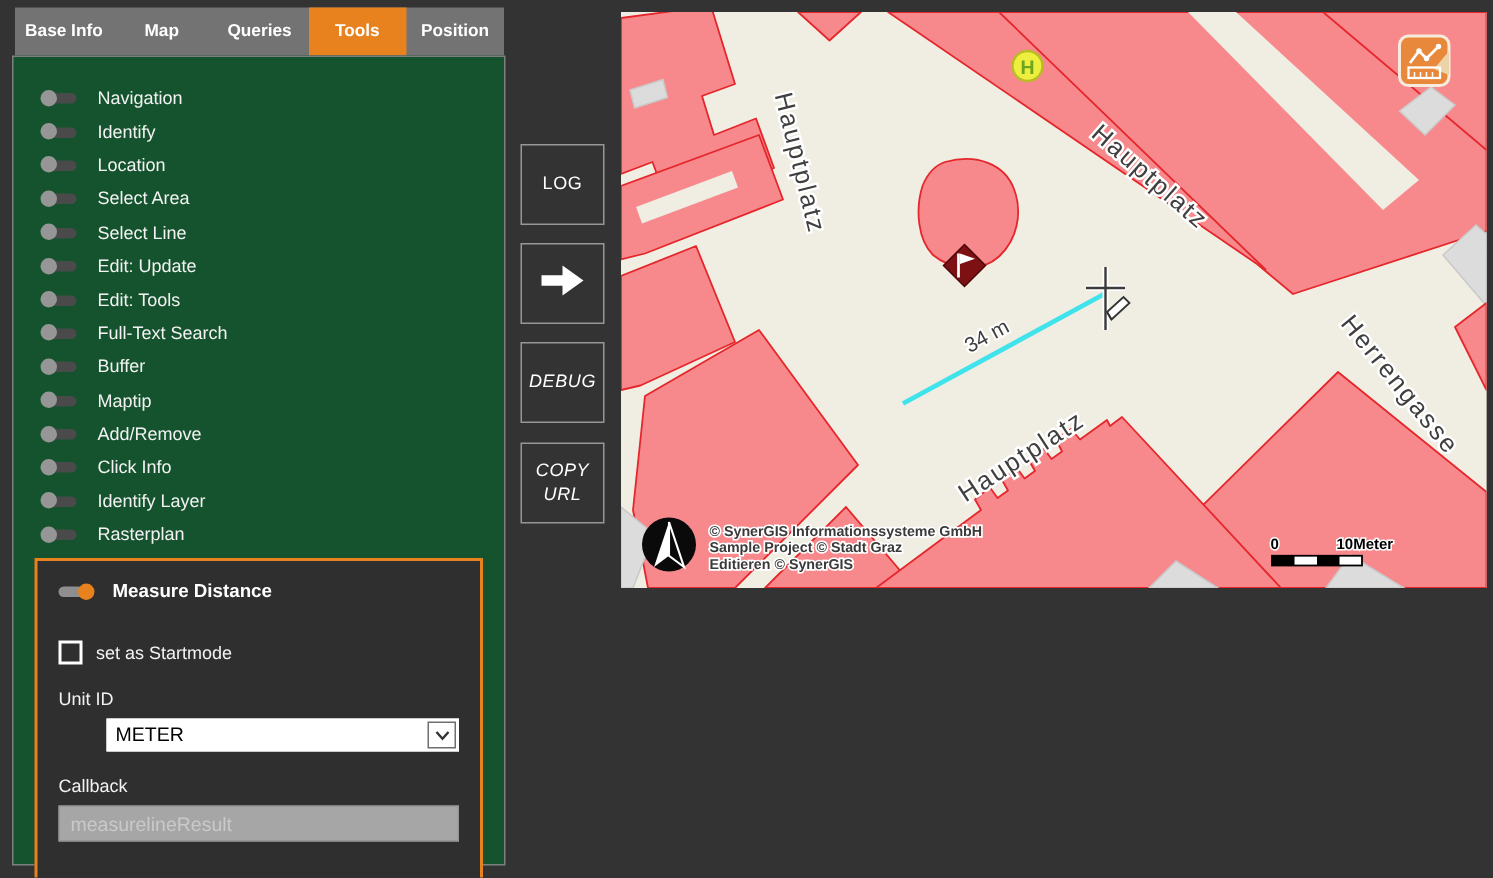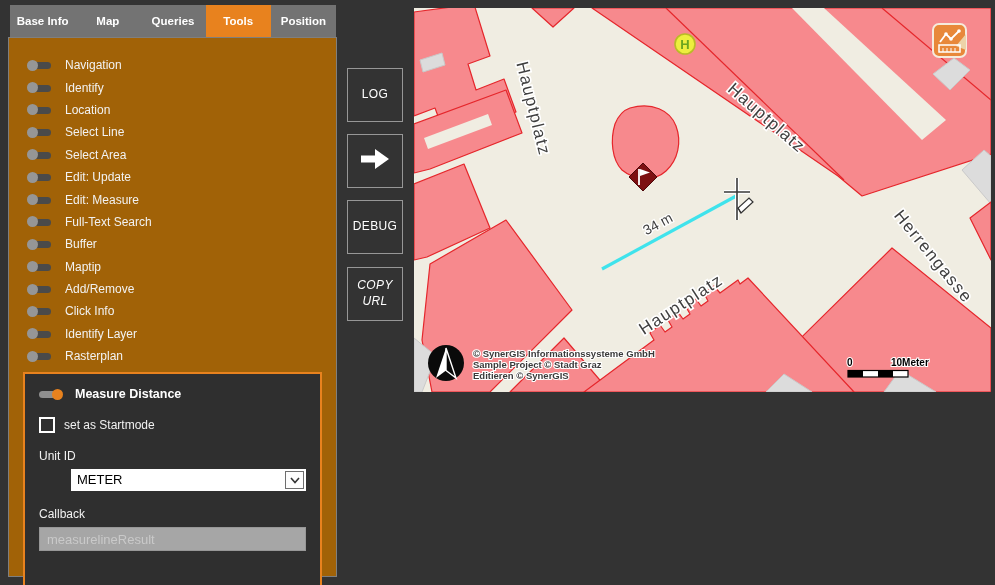--- a/index.html
+++ b/index.html
@@ -8,55 +8,55 @@
     background:#333333;
     font-family:"Liberation Sans", sans-serif;
     -webkit-font-smoothing:antialiased;
   }
   
   .tabbar{position:absolute;left:10px;top:5px;width:326px;height:32px;background:#737373;display:flex;}
   .tab{flex:1;display:flex;align-items:center;justify-content:center;color:#ffffff;
        font-size:11.5px;font-weight:600;cursor:pointer;white-space:nowrap;}
   .tab.active{background:#E8821E;font-weight:700;}
   
-  .panel{position:absolute;left:8px;top:37px;width:329px;height:540px;background:#a16207;
+  .panel{position:absolute;left:8px;top:37px;width:329px;height:540px;background:#14532d;
          border:1px solid #7F7F7F;box-sizing:border-box;}
   .tool-list{position:absolute;left:18px;top:16px;right:8px;}
   .tool-row{display:flex;align-items:center;height:22.4px;gap:13px;cursor:pointer;}
   .tool-label{color:#F2F2F2;font-size:12px;}
   
   .switch{position:relative;width:25px;height:13px;flex:0 0 25px;}
   .switch .track{position:absolute;left:7px;top:3.5px;width:17px;height:7px;border-radius:4px;background:#4A4A4A;}
   .switch .knob{position:absolute;left:0;top:1px;width:11px;height:11px;border-radius:50%;background:#969696;z-index:1;}
   .switch.on .track{left:0;background:#8F8F8F;}
   .switch.on .knob{left:13px;background:#E8821E;}
   
   .measure-box{position:absolute;left:14px;top:334px;width:299px;height:222px;border:2px solid #E8821E;
                box-sizing:border-box;background:#2F2F2F;padding:13px 14px;}
   .measure-title-row{display:flex;align-items:center;gap:11px;}
   .measure-title{color:#ffffff;font-size:12.5px;font-weight:700;}
-  .checkbox-row{display:flex;align-items:center;gap:9px;margin-top:16px;cursor:pointer;}
+  .checkbox-row{display:flex;align-items:center;gap:9px;margin-top:26px;cursor:pointer;}
   .checkbox{width:12px;height:12px;border:2px solid #ffffff;background:transparent;}
   .checkbox-label{color:#F2F2F2;font-size:12px;}
   .field-label{color:#F2F2F2;font-size:12px;margin-top:16px;}
   .select{position:relative;margin-top:6px;height:22px;background:#ffffff;border:1px solid #ffffff;
           box-sizing:border-box;cursor:pointer;margin-left:32px;}
   .select-text{font-size:13px;color:#000;line-height:20px;padding-left:5px;}
   .select-arrow{position:absolute;right:1px;top:1px;bottom:1px;width:19px;background:#fdfdfd;
                 border:1px solid #6e6e6e;box-sizing:border-box;display:flex;align-items:center;justify-content:center;}
   .text-input{display:block;margin-top:6px;width:100%;height:24px;box-sizing:border-box;
               background:#A6A6A6;border:1px solid #979797;color:#C9C9C9;font-size:13px;
               padding-left:7px;font-family:"Liberation Sans", sans-serif;}
   
   .action-btn{position:absolute;left:347px;width:56px;height:54px;background:#333333;
               border:1px solid #979797;color:#ffffff;font-size:12px;letter-spacing:.4px;
-              font-family:"Liberation Sans", sans-serif;line-height:1.3;cursor:pointer;padding:0;}
+              font-family:"Liberation Sans", sans-serif;line-height:1.3;cursor:pointer;padding:0;margin-top:28px;}
   #btn-log{top:68px;}
   #btn-forward{top:134px;display:flex;align-items:center;justify-content:center;}
-  #btn-debug{top:200px;}
+  #btn-debug{top:200px;font-style:italic;}
   #btn-copyurl{top:267px;font-style:italic;}
   
   .map{position:absolute;left:414px;top:8px;width:577px;height:384px;background:#F0EDE2;cursor:crosshair;}
   .map svg{display:block;}
   .bld{fill:#F7898D;stroke:#E5262B;stroke-width:1.2;stroke-linejoin:round;}
   .grayb{fill:#DCDCDC;stroke:#C9C9C9;stroke-width:1;}
   .bgpatch{fill:#F0EDE2;stroke:none;}
   .divline{stroke:#E5262B;stroke-width:1.2;fill:none;}
   .street-label{font-size:17px;fill:#3F3F3F;stroke:#ffffff;stroke-width:3.2px;paint-order:stroke;
                 letter-spacing:1.5px;}
@@ -96,42 +96,42 @@
           <span class="knob"></span>
           <span class="track"></span>
         </span>
       <span class="tool-label">Location</span>
     </div>
     <div class="tool-row">
       <span class="switch">
           <span class="knob"></span>
           <span class="track"></span>
         </span>
+      <span class="tool-label">Select Area</span>
+    </div>
+    <div class="tool-row">
+      <span class="switch">
+          <span class="knob"></span>
+          <span class="track"></span>
+        </span>
       <span class="tool-label">Select Line</span>
     </div>
     <div class="tool-row">
       <span class="switch">
           <span class="knob"></span>
           <span class="track"></span>
         </span>
-      <span class="tool-label">Select Area</span>
-    </div>
-    <div class="tool-row">
-      <span class="switch">
-          <span class="knob"></span>
-          <span class="track"></span>
-        </span>
       <span class="tool-label">Edit: Update</span>
     </div>
     <div class="tool-row">
       <span class="switch">
           <span class="knob"></span>
           <span class="track"></span>
         </span>
-      <span class="tool-label">Edit: Measure</span>
+      <span class="tool-label">Edit: Tools</span>
     </div>
     <div class="tool-row">
       <span class="switch">
           <span class="knob"></span>
           <span class="track"></span>
         </span>
       <span class="tool-label">Full-Text Search</span>
     </div>
     <div class="tool-row">
       <span class="switch">

